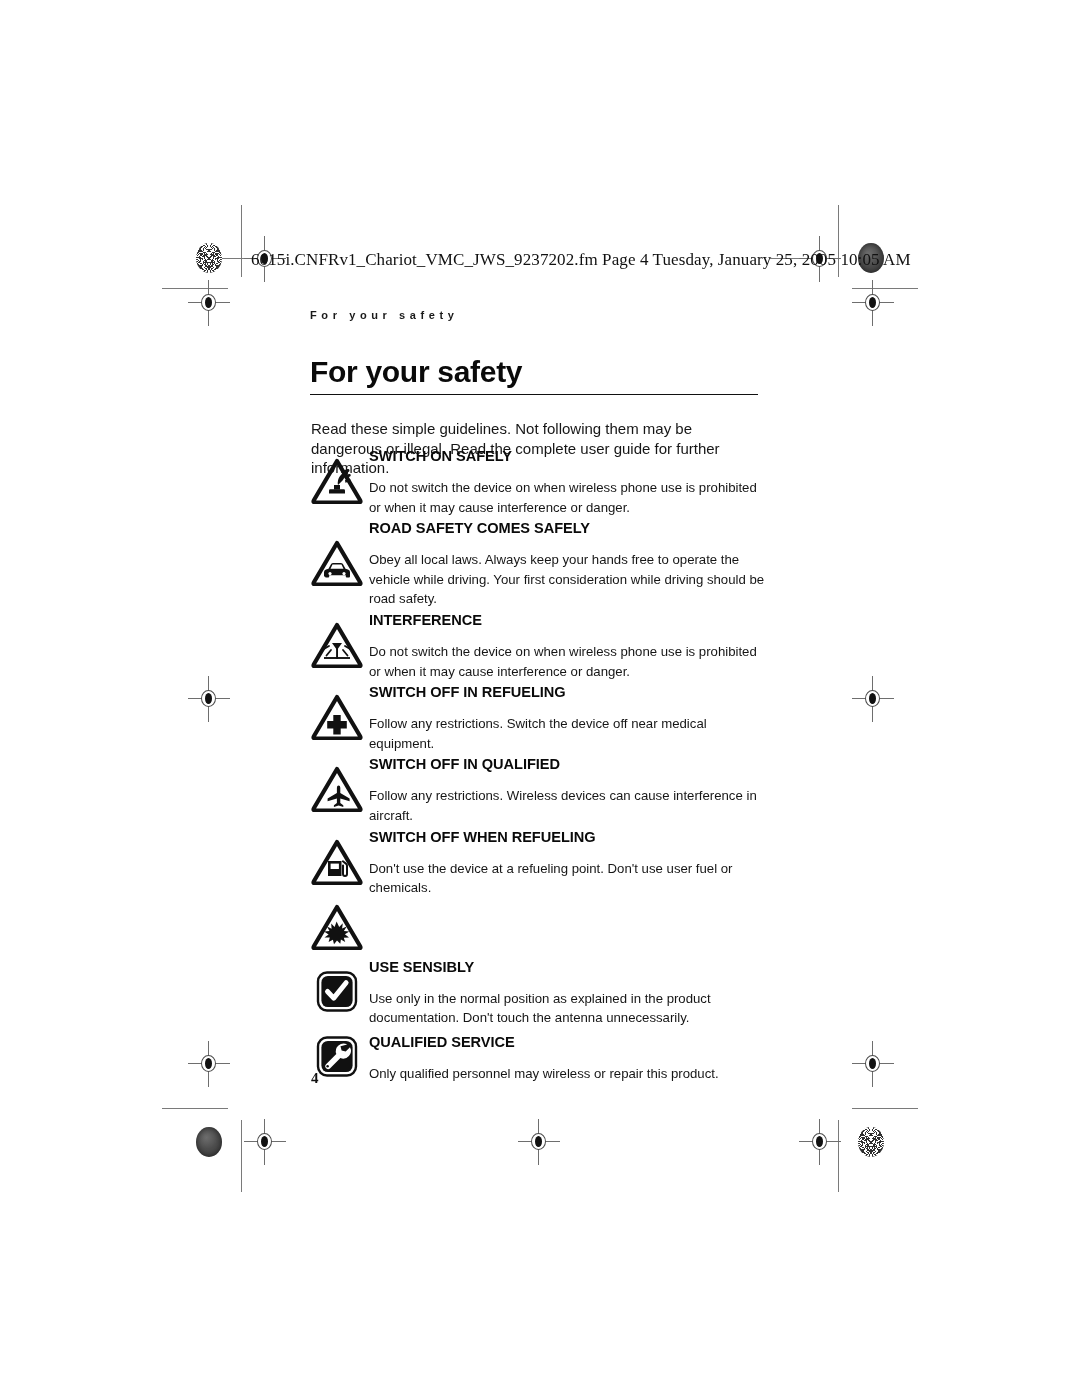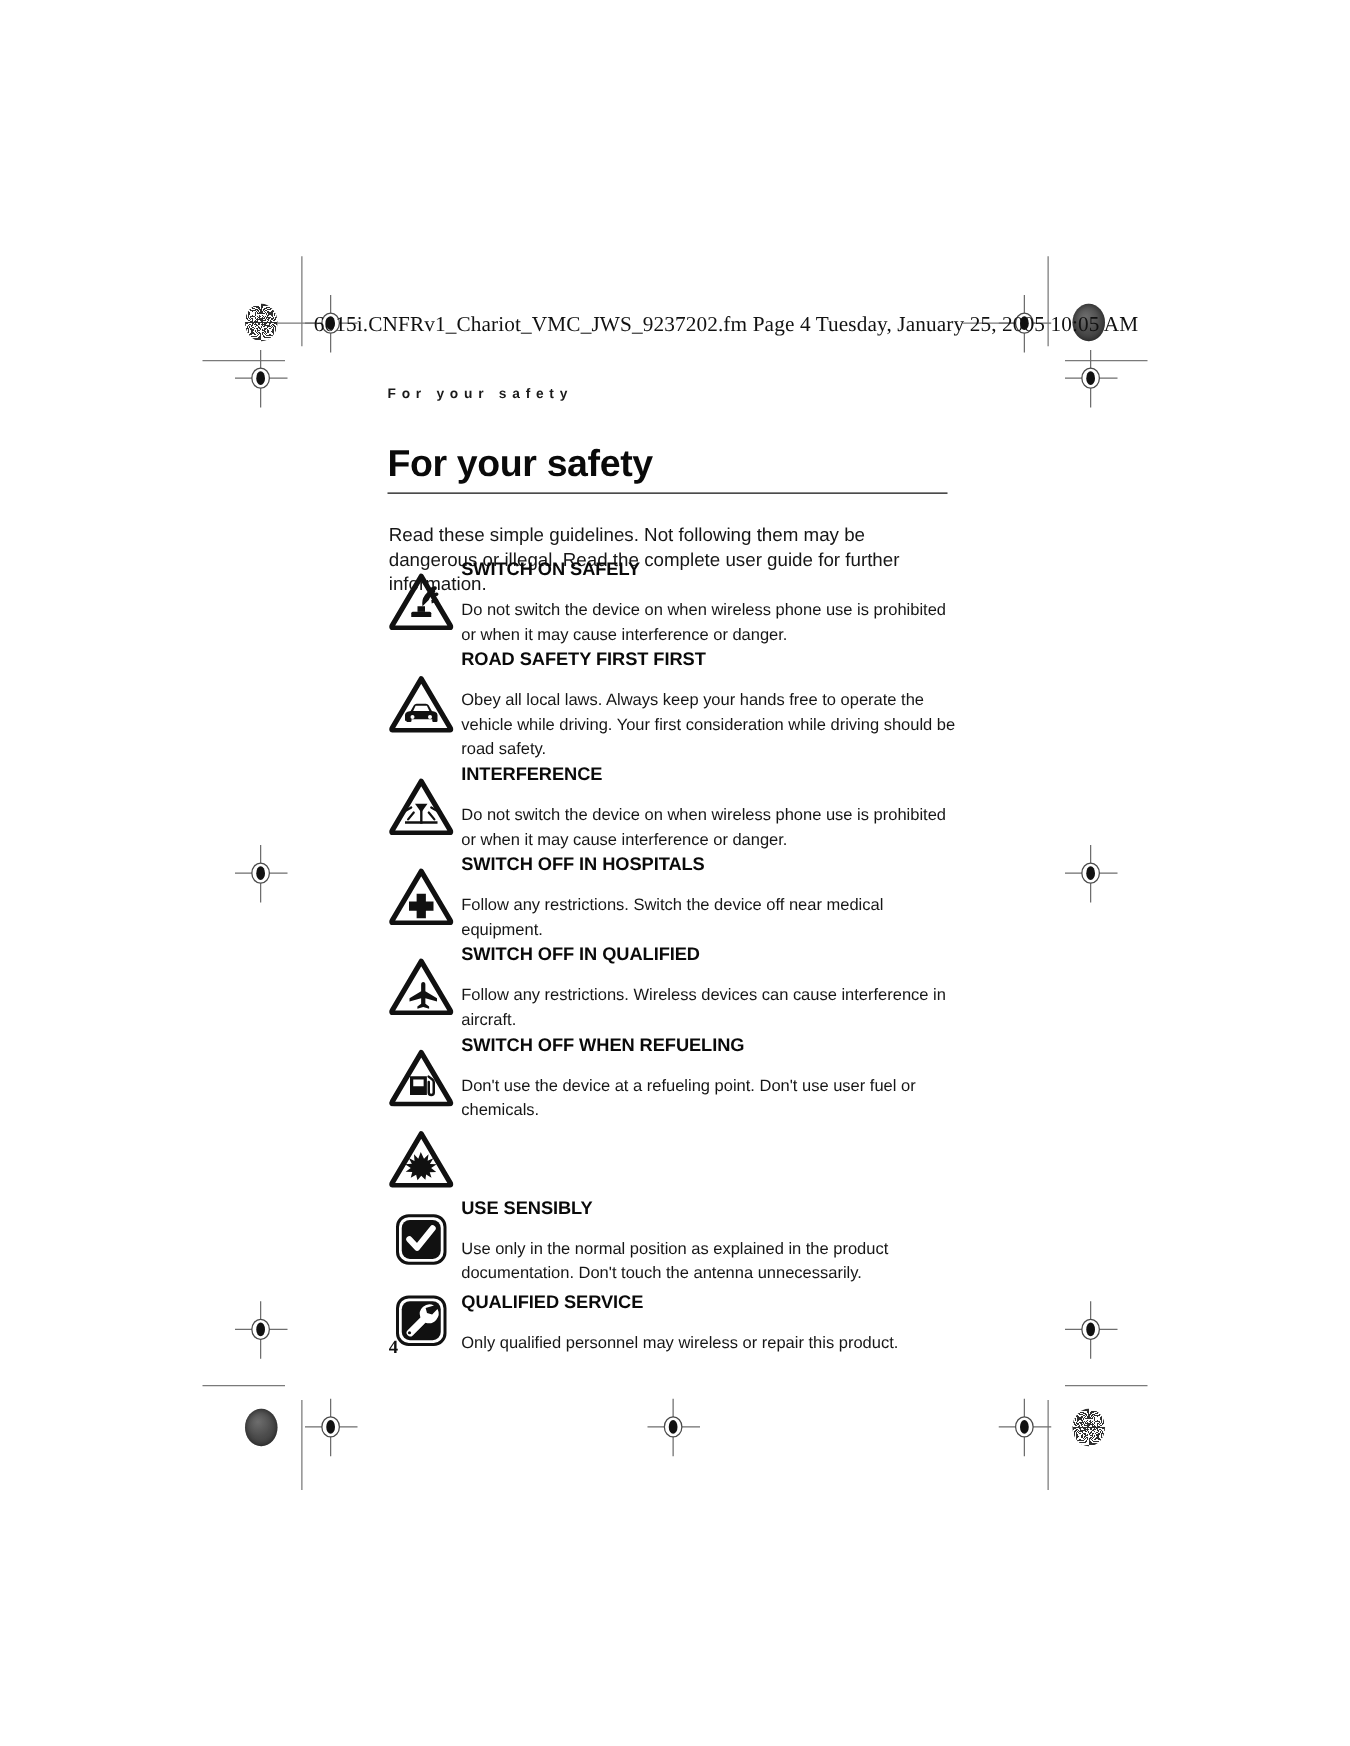--- a/index.html
+++ b/index.html
@@ -301,21 +301,21 @@
     <div class="g-icon">
       <svg width="52" height="46" viewBox="0 0 52 46">
         <path d="M26 3 L49 42 Q50.5 44.5 47.5 44.5 L4.5 44.5 Q1.5 44.5 3 42 Z" fill="none" stroke="#111" stroke-width="4.2" stroke-linejoin="round"></path>
         <path d="M13 36.5 v-4.5 q0-2 2-2.6 l2.5-0.7 l2.6-4.6 q0.7-1.2 2.2-1.2 h7.4 q1.5 0 2.2 1.2 l2.6 4.6 l2.5 0.7 q2 0.6 2 2.6 v4.5 q0 1-1 1 h-2.2 q-1 0-1-1 v-1.2 h-16.6 v1.2 q0 1-1 1 h-2.2 q-1 0-1-1 Z" fill="#111"></path>
         <path d="M21.5 24.5 h9 l2 4.2 h-13 Z" fill="#fff"></path>
         <circle cx="19" cy="33.6" r="1.6" fill="#fff"></circle>
         <circle cx="33" cy="33.6" r="1.6" fill="#fff"></circle>
       </svg>
     </div>
     <div class="g-body">
-      <div class="g-head">ROAD SAFETY FIRST FIRST</div>
+      <div class="g-head">ROAD SAFETY COMES SAFELY</div>
       <div class="g-text">Obey all local laws. Always keep your hands free to operate the vehicle while driving. Your first consideration while driving should be road safety.</div>
     </div>
   </div>
 
   <div class="g-item">
     <div class="g-icon">
       <svg width="52" height="46" viewBox="0 0 52 46">
         <path d="M26 3 L49 42 Q50.5 44.5 47.5 44.5 L4.5 44.5 Q1.5 44.5 3 42 Z" fill="none" stroke="#111" stroke-width="4.2" stroke-linejoin="round"></path>
         <path d="M21 21 h10 l-5 7 Z" fill="#111"></path>
         <rect x="25.1" y="26" width="1.9" height="11" fill="#111"></rect>
@@ -331,21 +331,21 @@
   </div>
 
   <div class="g-item">
     <div class="g-icon">
       <svg width="52" height="46" viewBox="0 0 52 46">
         <path d="M26 3 L49 42 Q50.5 44.5 47.5 44.5 L4.5 44.5 Q1.5 44.5 3 42 Z" fill="none" stroke="#111" stroke-width="4.2" stroke-linejoin="round"></path>
         <path d="M22.3 21 h7.4 v6.1 h6.1 v7.4 h-6.1 v6.1 h-7.4 v-6.1 h-6.1 v-7.4 h6.1 Z" fill="#111"></path>
       </svg>
     </div>
     <div class="g-body">
-      <div class="g-head">SWITCH OFF IN HOSPITALS</div>
+      <div class="g-head">SWITCH OFF IN REFUELING</div>
       <div class="g-text">Follow any restrictions. Switch the device off near medical equipment.</div>
     </div>
   </div>
 
   <div class="g-item">
     <div class="g-icon">
       <svg width="52" height="46" viewBox="0 0 52 46">
         <path d="M26 3 L49 42 Q50.5 44.5 47.5 44.5 L4.5 44.5 Q1.5 44.5 3 42 Z" fill="none" stroke="#111" stroke-width="4.2" stroke-linejoin="round"></path>
         <path d="M27.6 19.5 q1.7 0 1.7 2.2 v5.3 l9.3 5.6 v2.6 l-9.3-2.6 v4.4 l3 2.2 v1.7 l-4.7-1.3 l-4.7 1.3 v-1.7 l3-2.2 v-4.4 l-9.3 2.6 v-2.6 l9.3-5.6 v-5.3 q0-2.2 1.7-2.2 Z" fill="#111"></path>
       </svg>

